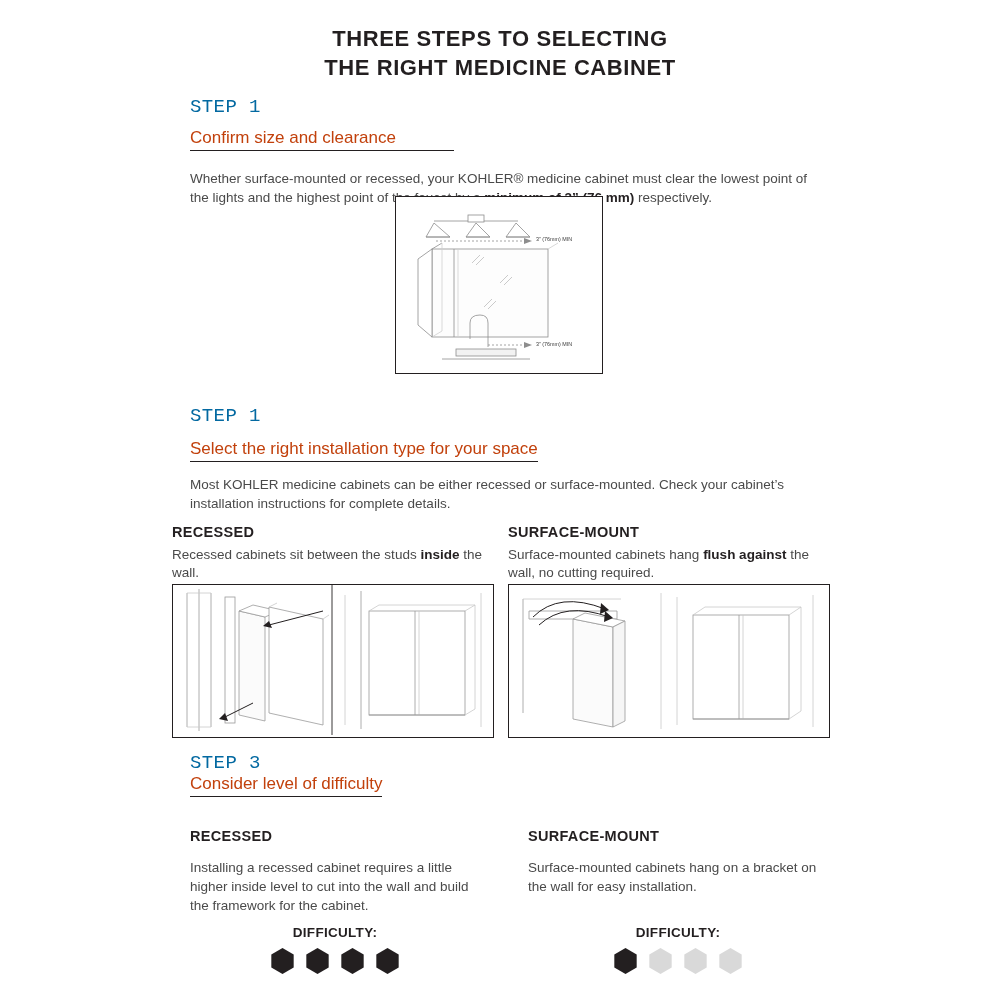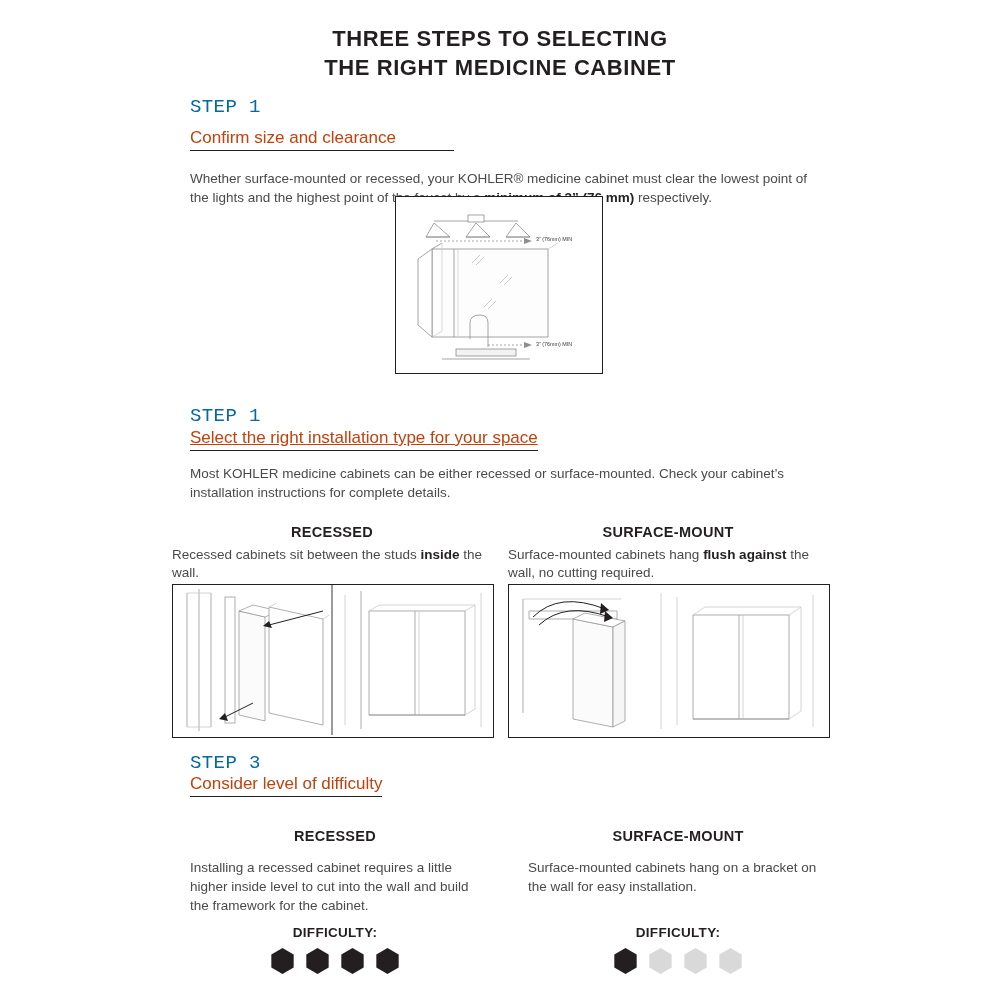--- a/index.html
+++ b/index.html
@@ -73,27 +73,26 @@
     top: 196px;
     left: 395px;
     width: 206px;
     height: 176px;
     border: 1px solid #231f20;
     background: #fff;
   }
 
   
   #step2 { position: absolute; top: 405px; left: 190px; width: 640px; }
-  #step2 .step-sub { margin-top: 1px; text-decoration: underline; }
+  #step2 .step-sub { margin-top: 12px; }
   #step2 .body-text { margin-top: 13px; width: 600px; }
 
   .col-head {
     font-size: 14.5px;
     font-weight: bold;
-    text-align: center;
     letter-spacing: 0.3px;
     color: #231f20;
   }
   .col-cap {
     font-size: 13.5px;
     line-height: 18px;
     text-align: left;
     color: #4a4a4a;
     margin-top: 6px;
   }

